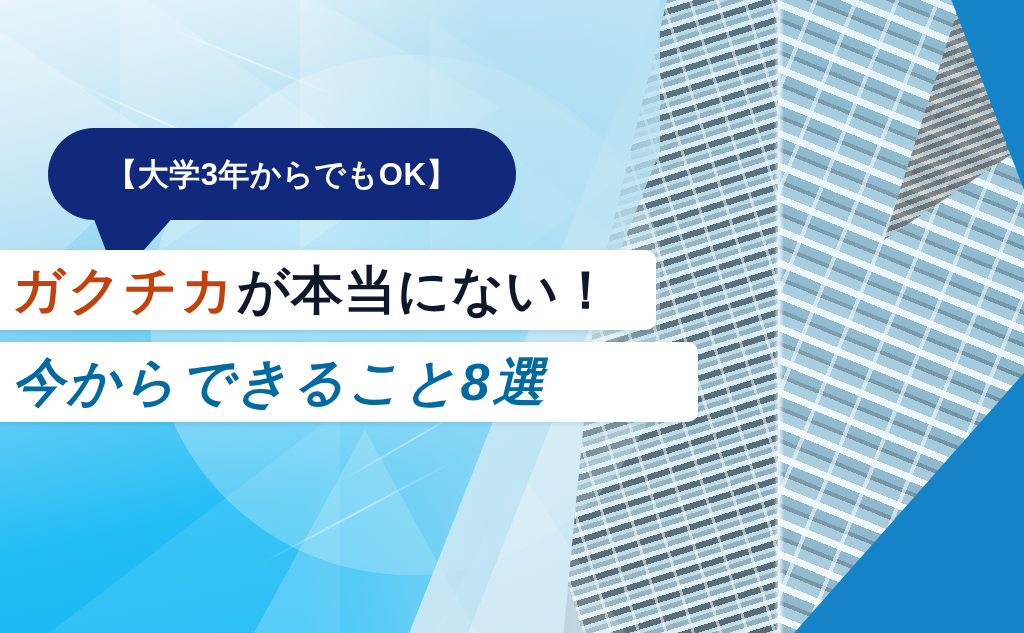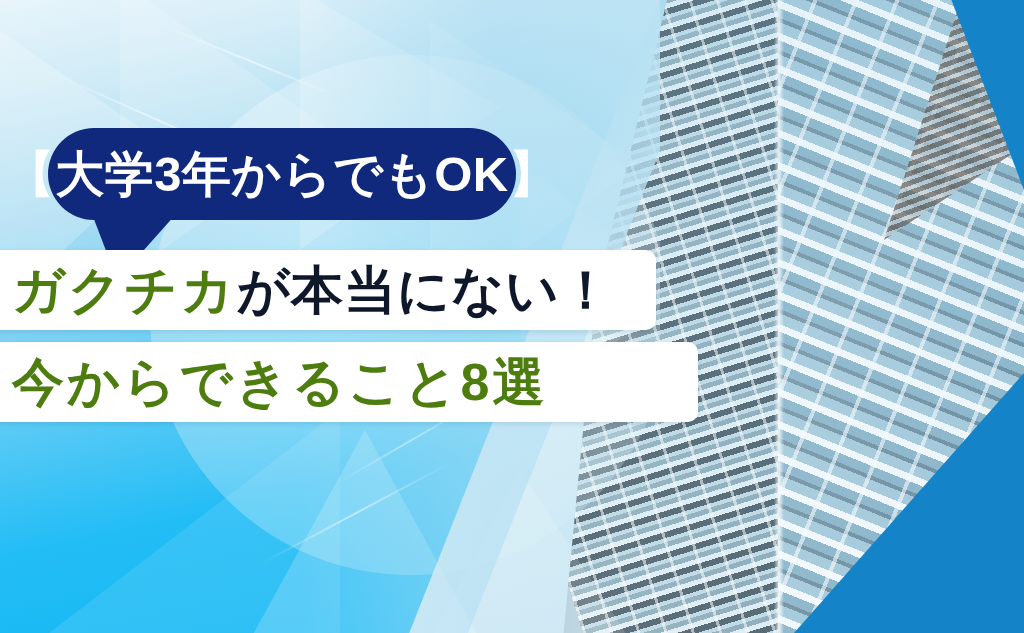--- a/index.html
+++ b/index.html
@@ -218,21 +218,21 @@
     left: 48px; top: 128px;
     width: 468px; height: 92px;
     background: #10297c;
     border-radius: 46px;
     display: flex;
     align-items: center;
     justify-content: center;
   }
   .badge-text {
     color: #ffffff;
-    font-size: 49px;
+    font-size: 31px;
     font-weight: 700;
     letter-spacing: 0.5px;
     line-height: 1;
     white-space: nowrap;
   }
   .badge-tail {
     position: absolute;
     left: 92px; top: 214px;
     width: 84px; height: 66px;
     background: #10297c;
@@ -258,23 +258,23 @@
     width: 686px; height: 80px;
     padding-left: 24px;
   }
   .hl {
     font-size: 52px;
     font-weight: 700;
     line-height: 1;
     white-space: nowrap;
     letter-spacing: 1px;
   }
-  .hl .accent { color: #4d7c0f; letter-spacing: 3px; }
+  .hl .accent { color: #c2410c; letter-spacing: 3px; }
   .hl .navy   { color: #0f172a; }
-  .hl.l3-text { color: #4d7c0f; letter-spacing: 3px; }
+  .hl.l3-text { color: #0369a1; letter-spacing: 3px; font-style: italic; }
 </style>
 </head>
 <body>
 
 <div id="canvas">
 
   <div class="photo-layer">
     <div class="cloud c1"></div>
     <div class="cloud c2"></div>
     <div class="cloud c3"></div>

